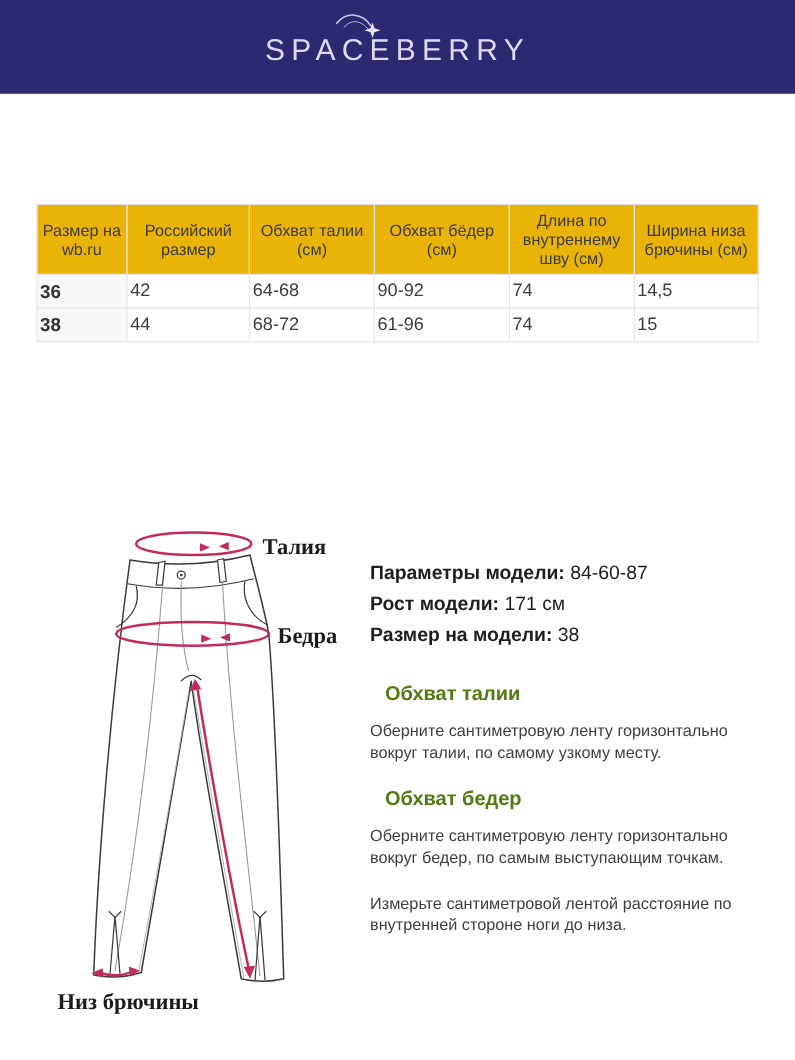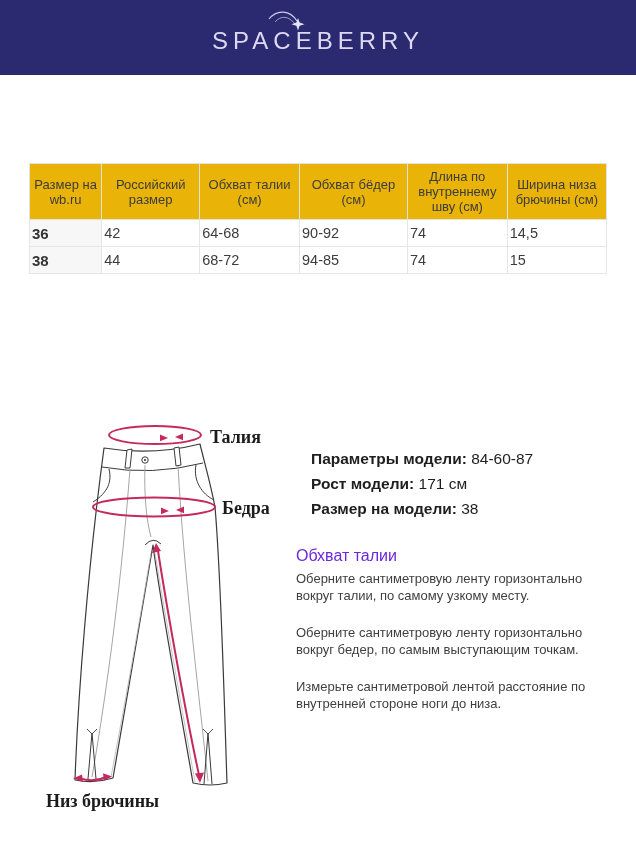--- a/index.html
+++ b/index.html
@@ -24,25 +24,25 @@
   .diagram{position:absolute;left:30px;top:415px;width:262px;height:433px;}
   .diagram svg{position:absolute;left:0;top:0;}
   .dlabel{position:absolute;font-size:18px;font-weight:700;color:#1b1b1b;line-height:18px;font-family:Liberation Serif, serif;}
   .dlabel.waist{left:180px;top:13px;}
   .dlabel.hips{left:192px;top:84px;}
   .dlabel.inseam{left:162px;top:144px;width:105px;}
   .dlabel.hem{left:16px;top:377px;}
 
   
   .info{position:absolute;left:296px;top:446px;width:320px;color:#222;}
-  .model-line{font-size:15.5px;line-height:25px;color:#1e1e1e;margin-left:15px;}
+  .model-line{font-size:15.5px;line-height:25px;color:#1e1e1e;}
   .model-line .lbl{font-weight:700;}
   .section{margin-top:21px;}
   .section.first{margin-top:26px;}
-  .section h3{margin:0;font-size:16px;font-weight:400;color:#6d28d9;}
+  .section h3{margin:12px;font-size:16px;font-weight:700;color:#4d7c0f;}
   .section p{margin:6px 0 0;font-size:13px;line-height:16.5px;color:#3f3f3f;}
 </style>
 </head>
 <body>
 
 <div class="page">
 
   <div class="banner">
     <svg class="sparkle" width="42" height="30" viewBox="0 0 42 30">
       <path d="M1,12 C9,2 22,3 29,14" fill="none" stroke="#cfcaf0" stroke-width="1.2"></path>
@@ -77,21 +77,21 @@
         <td>42</td>
         <td>64-68</td>
         <td>90-92</td>
         <td>74</td>
         <td>14,5</td>
       </tr>
       <tr>
         <td class="c1">38</td>
         <td>44</td>
         <td>68-72</td>
-        <td>94-85</td>
+        <td>61-96</td>
         <td>74</td>
         <td>15</td>
       </tr>
     </tbody>
   </table>
 
   <div class="diagram">
     <svg width="262" height="433" viewBox="0 0 262 433">
 
       <path d="M74,33 Q122,41 170,29 C175,50 181,70 185,92 C191,160 194,280 197,368
@@ -155,20 +155,21 @@
     <div class="model-line">
       <span class="lbl">Размер на модели:</span>
       <span>38</span>
     </div>
 
     <div class="section first">
       <h3>Обхват талии</h3>
       <p>Оберните сантиметровую ленту горизонтально вокруг талии, по самому узкому месту.</p>
     </div>
     <div class="section">
+      <h3>Обхват бедер</h3>
       <p>Оберните сантиметровую ленту горизонтально вокруг бедер, по самым выступающим точкам.</p>
     </div>
     <div class="section">
       <p>Измерьте сантиметровой лентой расстояние по внутренней стороне ноги до низа.</p>
     </div>
   </div>
 
 </div>
 
 </body></html>

